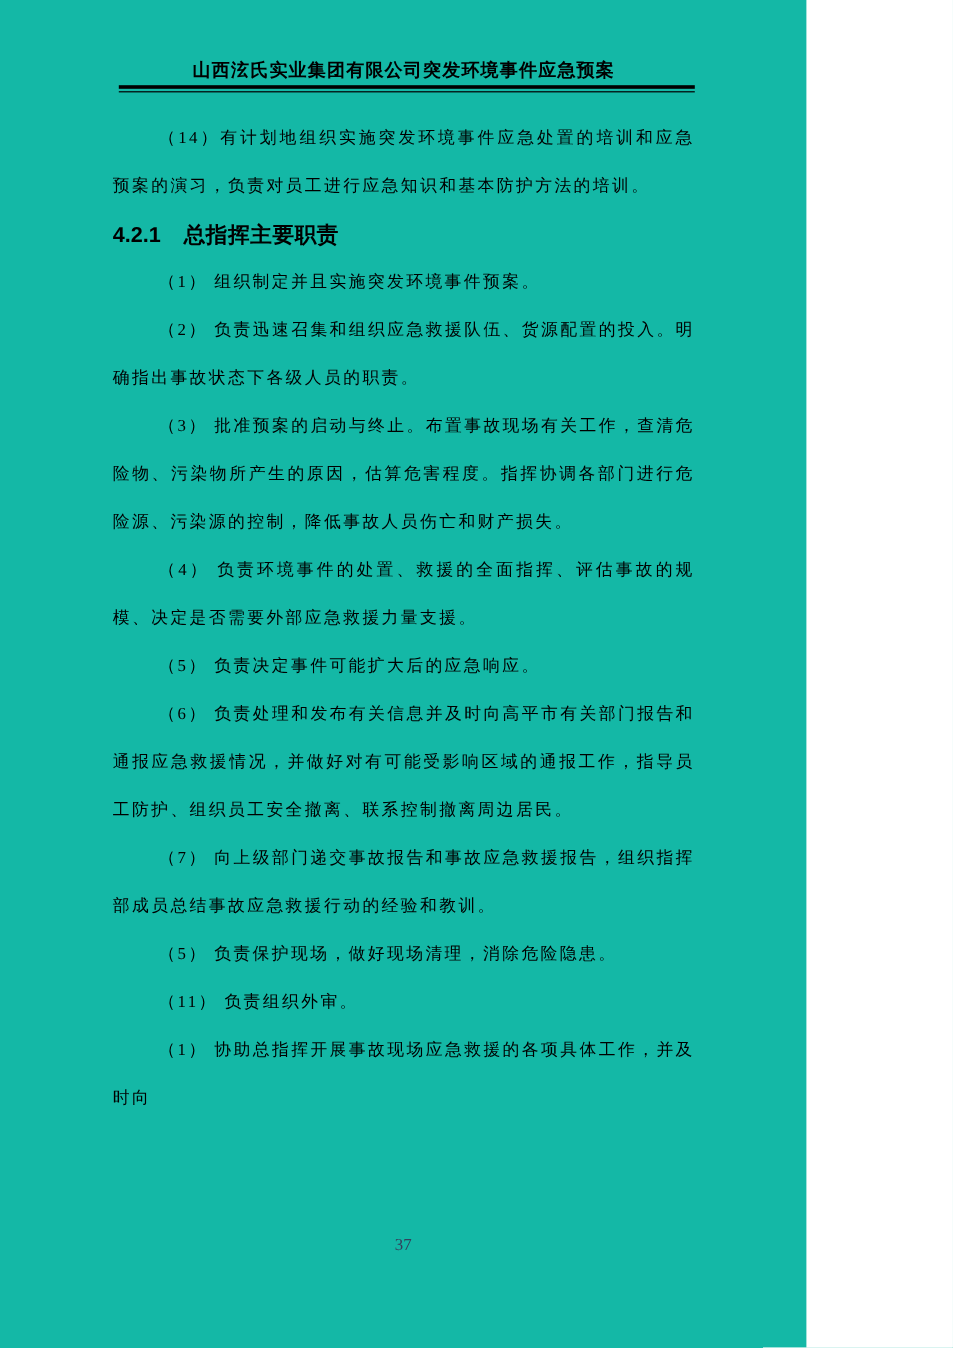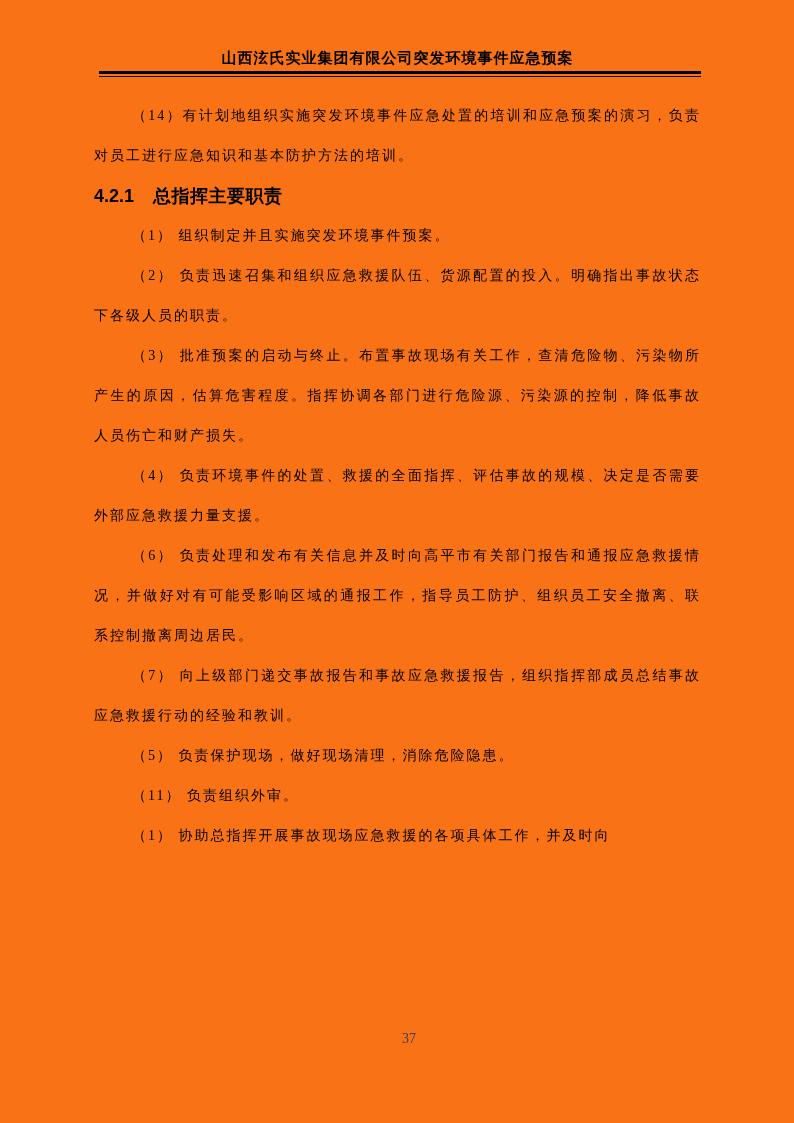--- a/index.html
+++ b/index.html
@@ -2,23 +2,23 @@
 <html><head>
 <meta charset="utf-8">
 <style>
   html, body {
     margin: 0;
     padding: 0;
     background: #ffffff;
   }
   .page {
     position: relative;
-    width: 794px;
+    width: 672px;
     height: 1123px;
-    background: #f97316;
+    background: #14b8a6;
     overflow: hidden;
     font-family: "Liberation Serif", "DejaVu Serif", serif;
     color: #000000;
   }
   .doc-header {
     position: absolute;
     top: 49px;
     left: 94px;
     right: 93px;
     text-align: center;
@@ -67,37 +67,37 @@
     letter-spacing: 0;
   }
   .doc-footer {
     position: absolute;
     top: 1031px;
     left: 0;
     width: 100%;
     text-align: center;
     font-size: 14px;
     color: #33405c;
-    margin-left: 12px;
   }
 </style>
 </head>
 <body>
 
 <div class="page">
   <div class="doc-header">山西泫氏实业集团有限公司突发环境事件应急预案</div>
   <div class="header-rule"></div>
 
   <div class="doc-body" id="doc-body">
       <div class="para">（14）有计划地组织实施突发环境事件应急处置的培训和应急预案的演习，负责对员工进行应急知识和基本防护方法的培训。</div>
       <div class="heading"><span class="h-num">4.2.1</span><span class="h-title">总指挥主要职责</span></div>
       <div class="para">（1） 组织制定并且实施突发环境事件预案。</div>
       <div class="para">（2） 负责迅速召集和组织应急救援队伍、货源配置的投入。明确指出事故状态下各级人员的职责。</div>
       <div class="para">（3） 批准预案的启动与终止。布置事故现场有关工作，查清危险物、污染物所产生的原因，估算危害程度。指挥协调各部门进行危险源、污染源的控制，降低事故人员伤亡和财产损失。</div>
       <div class="para">（4） 负责环境事件的处置、救援的全面指挥、评估事故的规模、决定是否需要外部应急救援力量支援。</div>
+      <div class="para">（5） 负责决定事件可能扩大后的应急响应。</div>
       <div class="para">（6） 负责处理和发布有关信息并及时向高平市有关部门报告和通报应急救援情况，并做好对有可能受影响区域的通报工作，指导员工防护、组织员工安全撤离、联系控制撤离周边居民。</div>
       <div class="para">（7） 向上级部门递交事故报告和事故应急救援报告，组织指挥部成员总结事故应急救援行动的经验和教训。</div>
       <div class="para">（5） 负责保护现场，做好现场清理，消除危险隐患。</div>
       <div class="para">（11） 负责组织外审。</div>
       <div class="para">（1） 协助总指挥开展事故现场应急救援的各项具体工作，并及时向</div>
     </div>
 
   <div class="doc-footer">37</div>
 </div>
 

